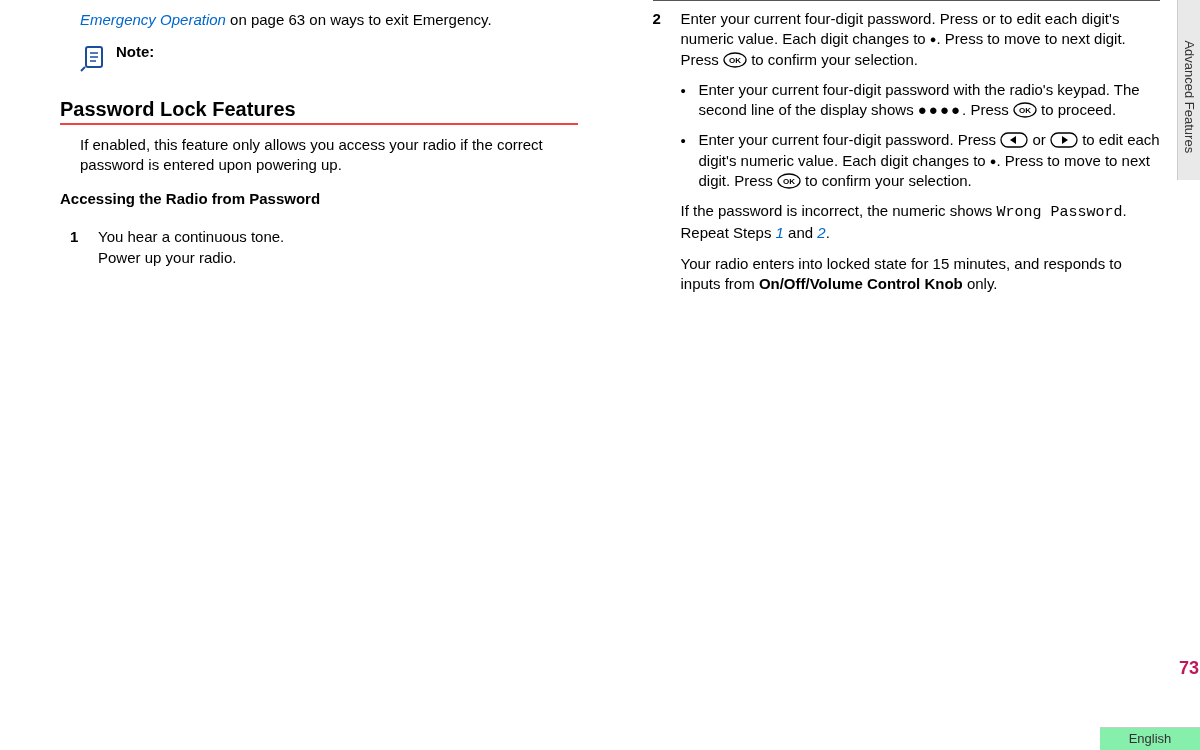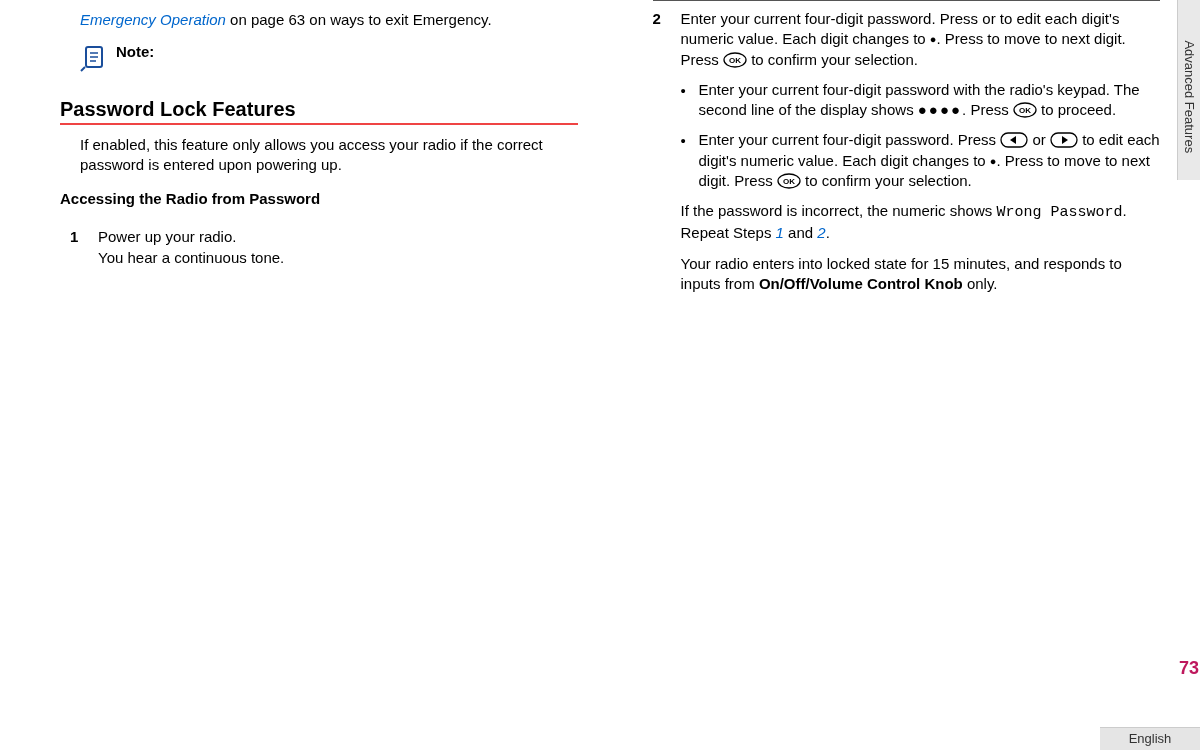--- a/index.html
+++ b/index.html
@@ -97,21 +97,21 @@
     font-size: 18px;
     font-weight: bold;
     color: #be185d;
   }
   .lang-tab {
     position: absolute;
     right: 0;
     bottom: 0;
     width: 100px;
     height: 22px;
-    background: #e5e5e5;
+    background: #86efac;
     border-top: 1px solid #ccc;
     font-size: 13px;
     color: #333;
     text-align: center;
     line-height: 22px;
   }
   svg.inline {
     vertical-align: -3px;
   }
   .dots4 { letter-spacing: 2px; font-weight: 900;}
@@ -144,22 +144,22 @@
 
     <div class="h2">Password Lock Features</div>
 
     <div class="para">If enabled, this feature only allows you access your radio if the correct password is entered upon powering up.</div>
 
     <div class="h3">Accessing the Radio from Password</div>
 
     <div class="step">
       <div class="step-num">1</div>
       <div class="step-body">
+        <div>You hear a continuous tone.</div>
         <div>Power up your radio.</div>
-        <div>You hear a continuous tone.</div>
       </div>
     </div>
 
     <div class="step rule-above">
       <div class="step-num">2</div>
       <div class="step-body">
         <div>
           <span>Enter your current four-digit password. Press or to edit each digit's numeric value. Each digit changes to </span><span class="smalldot">●</span><span>. Press to move to next digit. Press </span>
           <svg class="inline" width="24" height="16" viewBox="0 0 24 16">
               <ellipse cx="12" cy="8" rx="11" ry="7" fill="none" stroke="#000" stroke-width="1.3"></ellipse>

